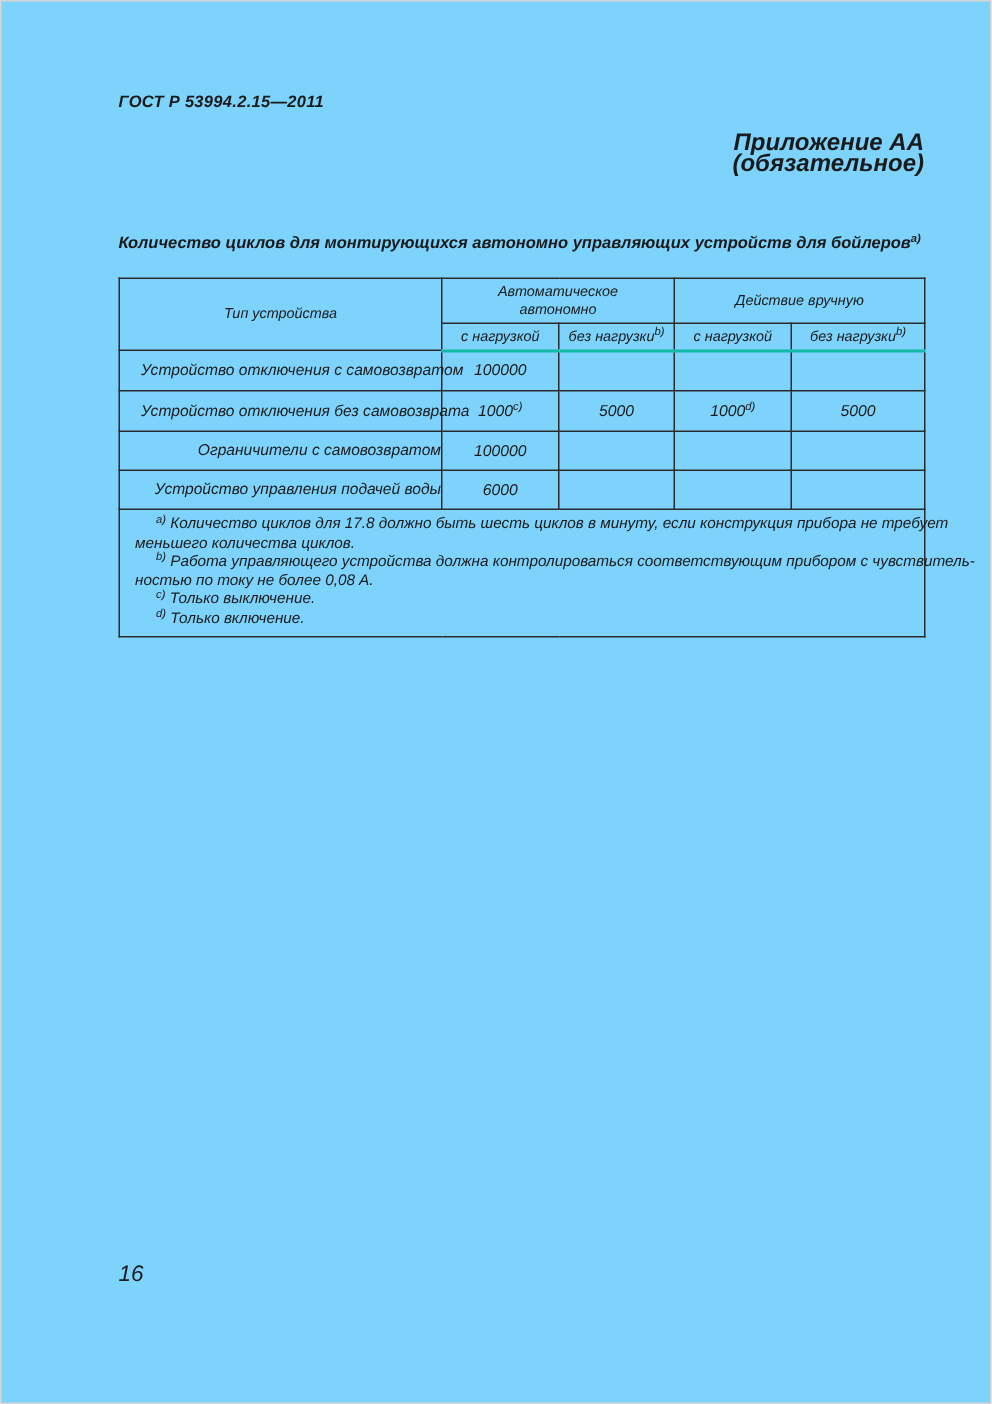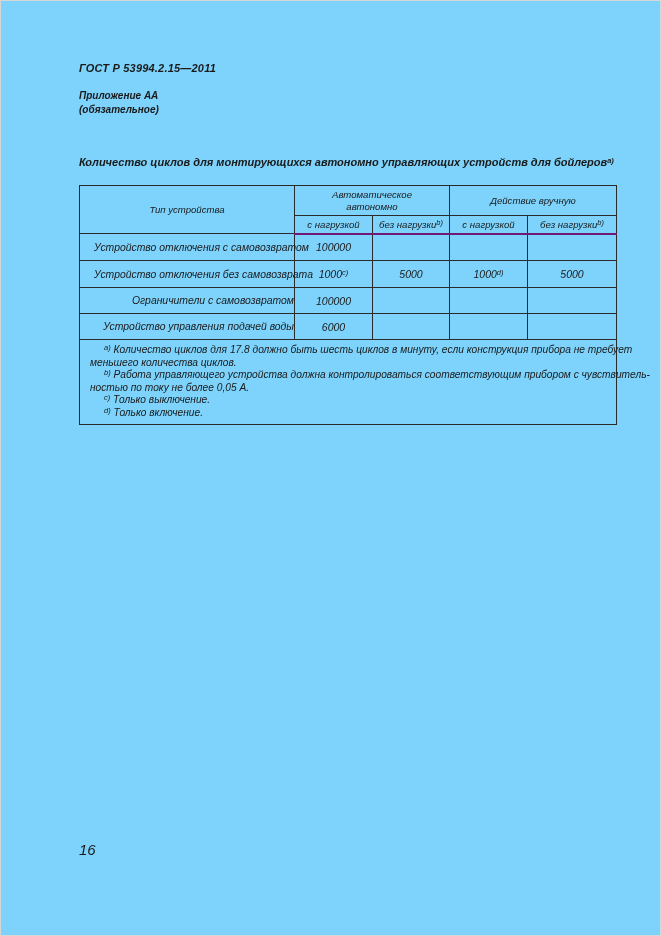--- a/index.html
+++ b/index.html
@@ -23,22 +23,22 @@
     top: 61px;
     font-size: 11px;
     font-weight: bold;
     letter-spacing: 0.2px;
   }
   .appendix {
     position: absolute;
     left: 78px;
     top: 88px;
     width: 537px;
-    text-align: left;
-    font-size: 10px;
+    text-align: right;
+    font-size: 16px;
     font-weight: bold;
     line-height: 13.5px;
   }
   .table-title {
     position: absolute;
     left: 78px;
     top: 155px;
     width: 537px;
     font-size: 11px;
     font-weight: bold;
@@ -61,21 +61,21 @@
     border: 1px solid #2a2a2a;
     font-weight: normal;
     vertical-align: middle;
   }
   .doc-table thead th {
     font-size: 9.6px;
     text-align: center;
     line-height: 11.5px;
   }
   .group-row th { height: 30px; }
-  .sub-row th { height: 18px; border-bottom: 2px solid #701a75; white-space: nowrap; }
+  .sub-row th { height: 18px; border-bottom: 2px solid #14b8a6; white-space: nowrap; }
   .device-th { border-bottom: 2px solid #1a1a1a; }
   .wrap-narrow { display: inline-block; max-width: 92px; }
   .body-row { height: 27px; }
   .body-row-short { height: 26px; }
   .device-cell {
     font-size: 10.4px;
     text-align: right;
     padding-left: 14px;
     white-space: nowrap;
   }
@@ -164,21 +164,21 @@
         <td class="num-cell"></td>
       </tr>
       <tr>
         <td colspan="5" class="footnotes-cell">
           <div class="fn">
             <div class="fn-first"><sup>а)</sup> <span>Количество циклов для 17.8 должно быть шесть циклов в минуту, если конструкция прибора не требует</span></div>
             <div class="fn-cont">меньшего количества циклов.</div>
           </div>
           <div class="fn">
             <div class="fn-first"><sup>b)</sup> <span>Работа управляющего устройства должна контролироваться соответствующим прибором с чувствитель-</span></div>
-            <div class="fn-cont">ностью по току не более 0,05 А.</div>
+            <div class="fn-cont">ностью по току не более 0,08 А.</div>
           </div>
           <div class="fn">
             <div class="fn-first"><sup>c)</sup> <span>Только выключение.</span></div>
 
           </div>
           <div class="fn">
             <div class="fn-first"><sup>d)</sup> <span>Только включение.</span></div>
 
           </div>
         </td>

